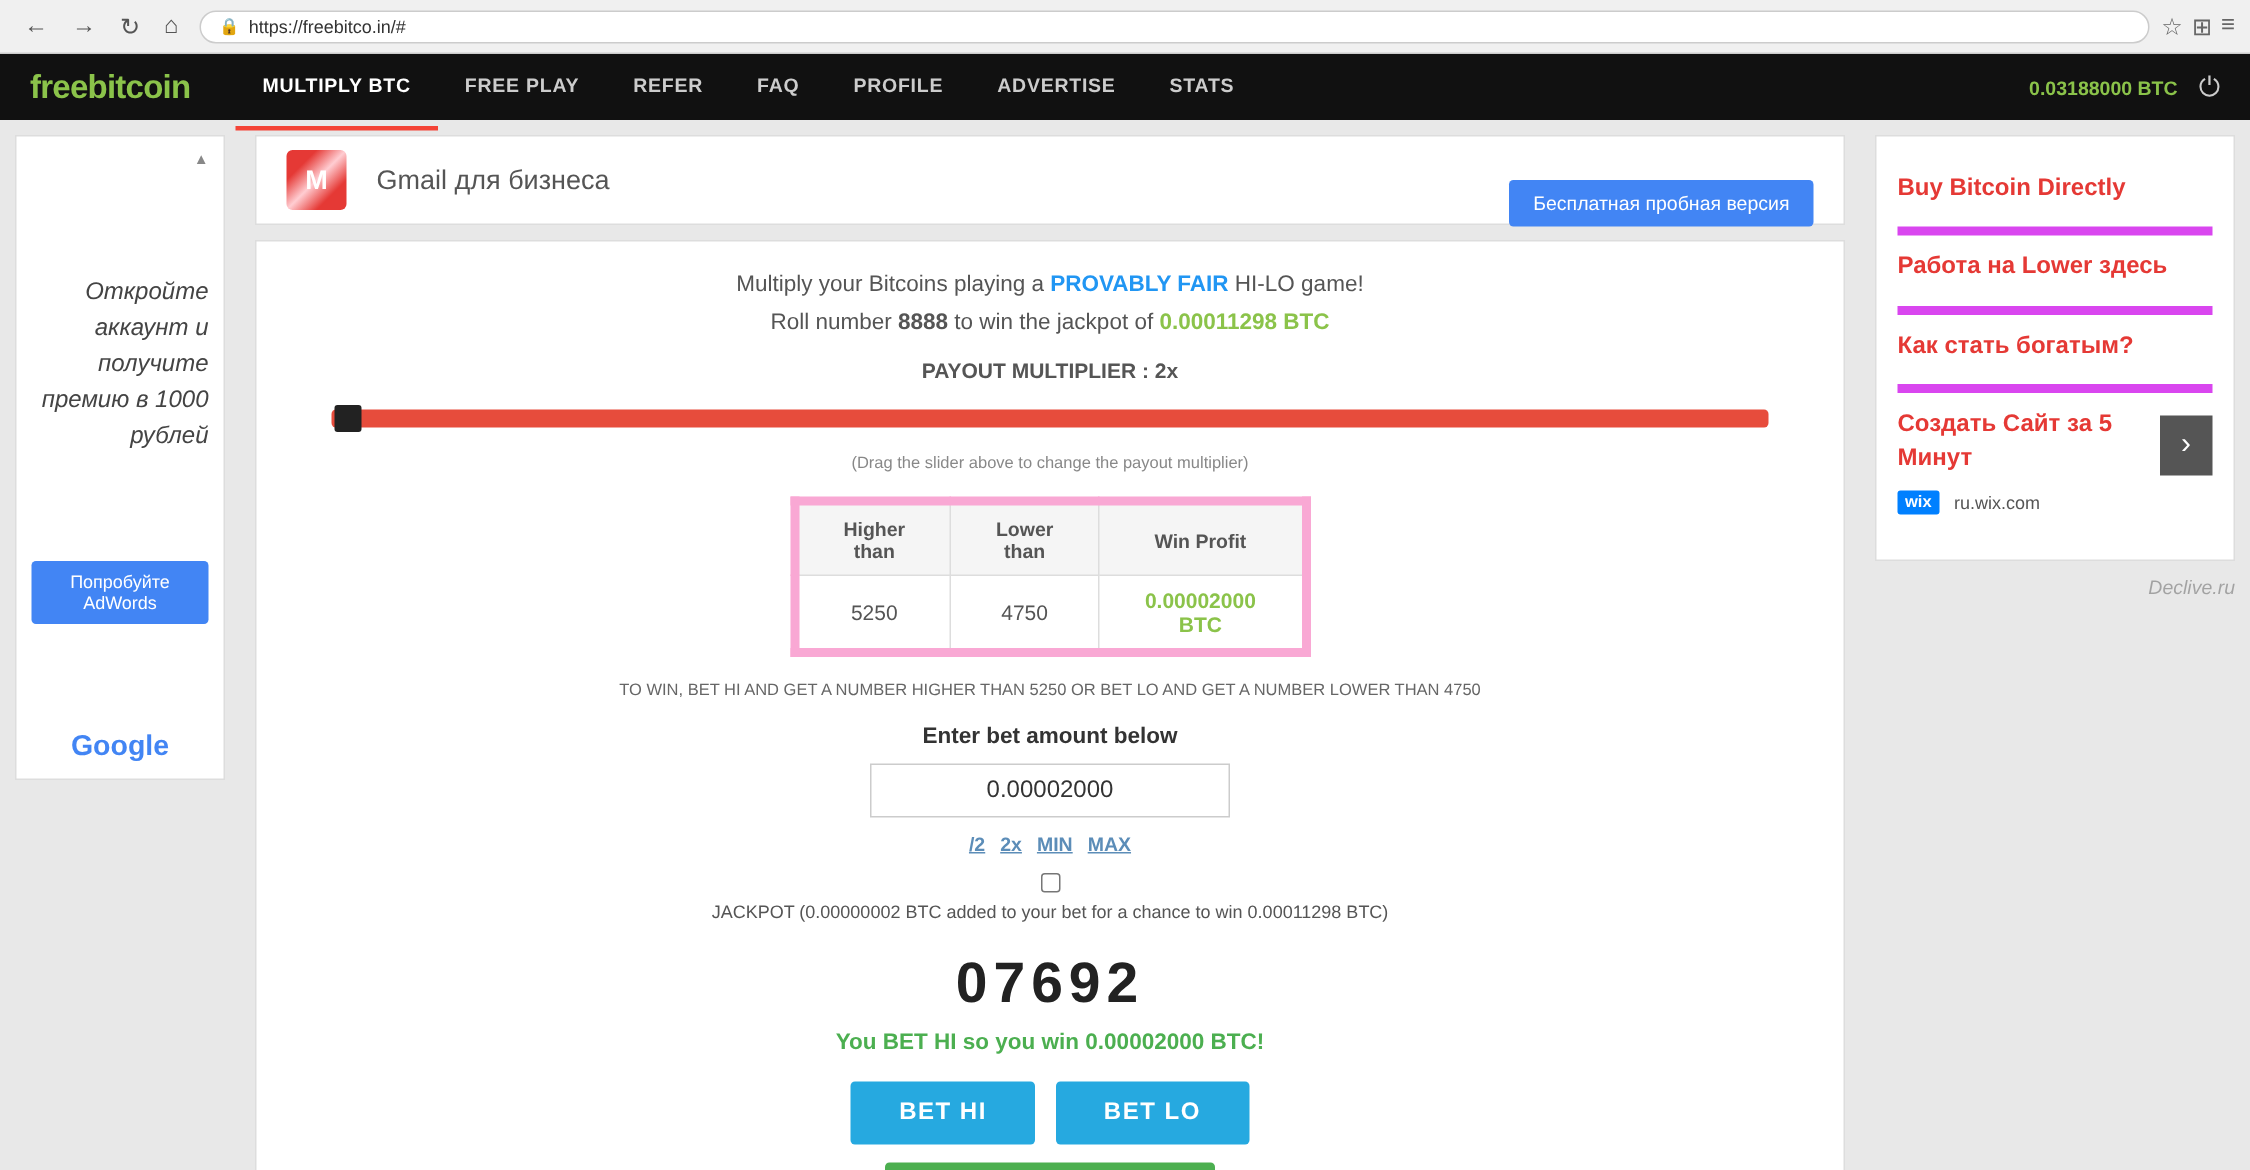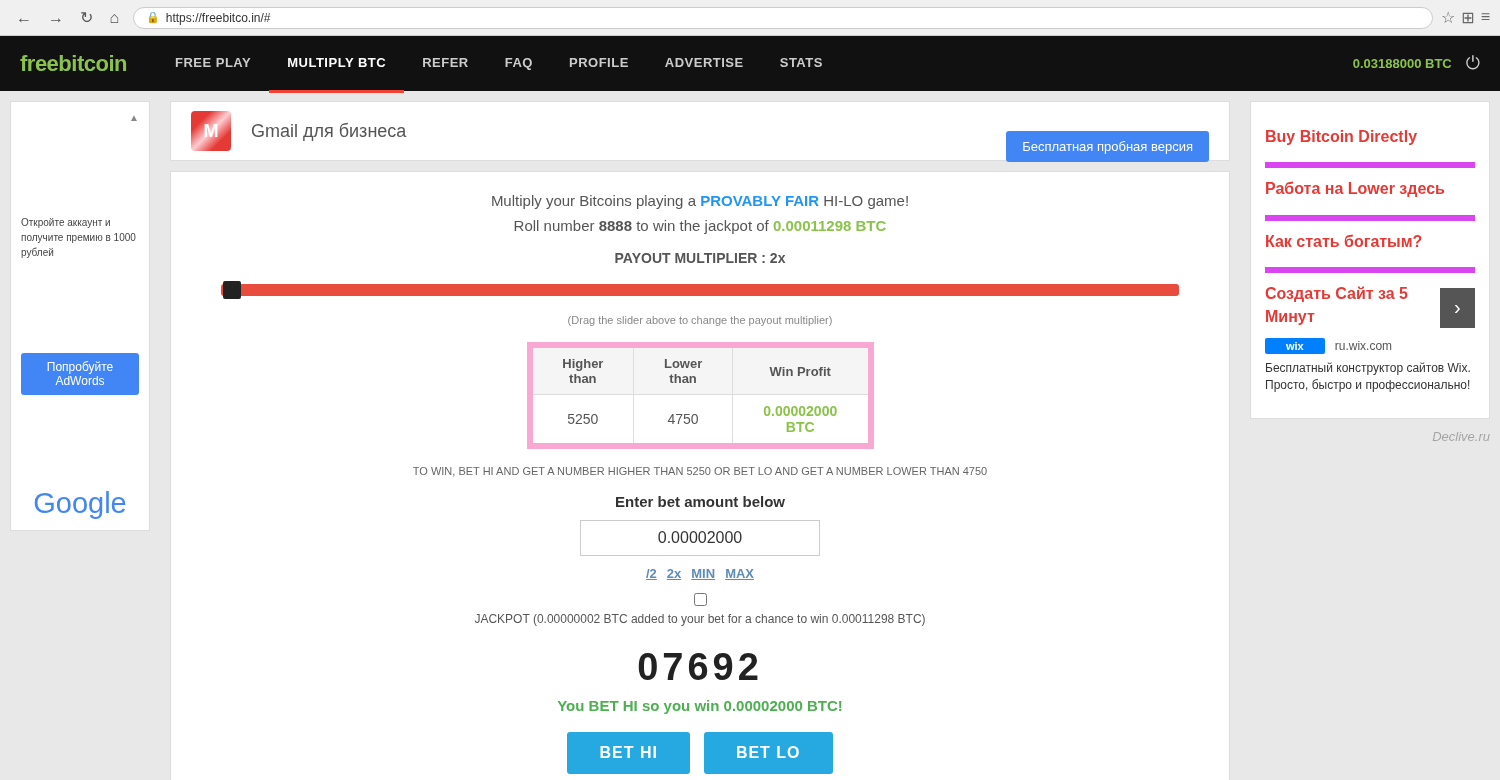--- a/index.html
+++ b/index.html
@@ -28,21 +28,21 @@
     }
     .lock-icon { color: #4a4; font-size: 11px; }
     .browser-actions { display: flex; gap: 6px; color: #666; font-size: 16px; }
 
     
     .site-nav {
       background: #111;
       display: flex;
       align-items: center;
       padding: 0 20px;
-      height: 55px;
+      height: 44px;
     }
     .site-logo {
       color: #8bc34a;
       font-size: 22px;
       font-weight: bold;
       margin-right: 30px;
       letter-spacing: -0.5px;
     }
     .nav-links { display: flex; gap: 0; flex: 1; }
     .nav-link {
@@ -87,31 +87,31 @@
       margin: 10px;
       height: 430px;
       display: flex;
       flex-direction: column;
       align-items: center;
       justify-content: space-between;
       font-size: 13px;
       color: #333;
     }
     .left-ad-header { color: #888; font-size: 10px; align-self: flex-end; }
-    .left-ad-text { text-align: left; font-size: 10px; color: #444; line-height: 1.5; }
+    .left-ad-text { text-align: right; font-size: 16px; color: #444; line-height: 1.5; font-style: italic; }
     .left-ad-btn {
       background: #4285f4;
       color: white;
       border: none;
       padding: 7px 14px;
       border-radius: 3px;
       cursor: pointer;
       font-size: 12px;
     }
-    .google-logo { color: #4285f4; font-size: 29px; font-weight: normal; }
+    .google-logo { color: #4285f4; font-size: 19px; font-weight: bold; }
 
     
     .main-content {
       flex: 1;
       padding: 0 10px;
     }
 
     
     .top-ad {
       background: white;
@@ -357,21 +357,21 @@
       display: flex;
       align-items: center;
       gap: 10px;
       margin-bottom: 6px;
     }
     .wix-logo-box {
       background: #0080ff;
       color: white;
       font-size: 11px;
       font-weight: bold;
-      padding: 2px 21px;
+      padding: 2px 5px;
       border-radius: 2px;
     }
     .wix-url { color: #555; font-size: 12px; }
     .wix-desc { color: #333; font-size: 12px; line-height: 1.4; }
 
     .declive-watermark {
       text-align: right;
       color: rgba(0,0,0,0.3);
       font-size: 13px;
       margin-top: 10px;
@@ -410,22 +410,22 @@
   <div class="browser-actions">
     <span>☆</span>
     <span>⊞</span>
     <span>≡</span>
   </div>
 </div>
 
 <nav class="site-nav">
   <div class="site-logo">freebitcoin</div>
   <div class="nav-links">
+    <a class="nav-link active">MULTIPLY BTC</a>
     <a class="nav-link">FREE PLAY</a>
-    <a class="nav-link active">MULTIPLY BTC</a>
     <a class="nav-link">REFER</a>
     <a class="nav-link">FAQ</a>
     <a class="nav-link">PROFILE</a>
     <a class="nav-link">ADVERTISE</a>
     <a class="nav-link">STATS</a>
   </div>
   <div class="nav-balance">0.03188000 BTC</div>
   <div class="nav-power">⏻</div>
 </nav>
 
@@ -535,19 +535,18 @@
       </div>
       <div class="right-wix-item">
         <div style="display:flex; align-items:center; justify-content:space-between; margin-bottom:6px;">
           <div class="right-ad-title">Создать Сайт за 5 Минут</div>
           <button class="arrow-btn" style="position:relative; float:none; margin-top:0;">›</button>
         </div>
         <div class="right-wix-row">
           <span class="wix-logo-box">wix</span>
           <span class="wix-url">ru.wix.com</span>
         </div>
-        <div class="wix-desc">Бесплатный конструктор сайтов Wix. Просто, быстро и профессионально!</div>
       </div>
     </div>
     <div class="declive-watermark">Declive.ru</div>
   </div>
 
 </div>
 
 </body></html>

